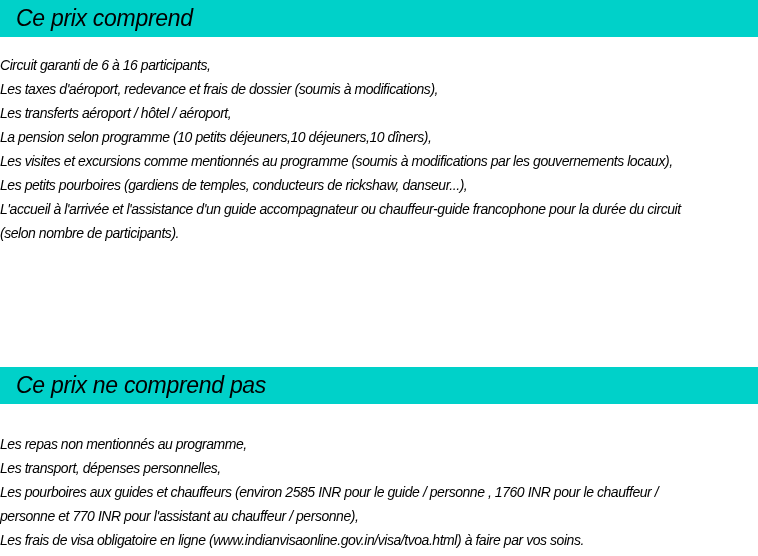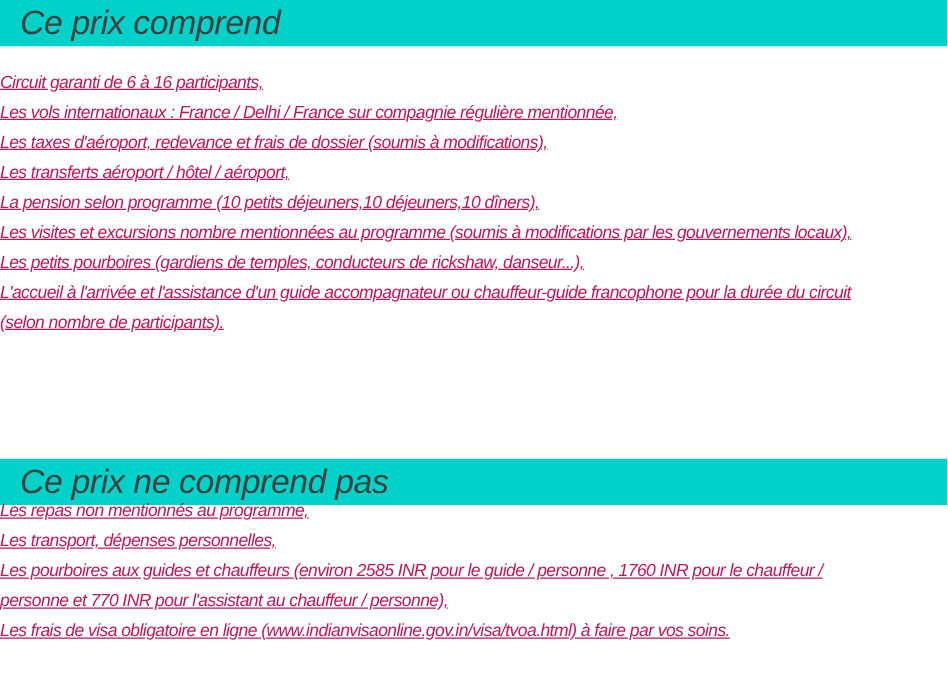--- a/index.html
+++ b/index.html
@@ -1,46 +1,45 @@
 <!DOCTYPE html>
 <html><head>
   <meta charset="utf-8">
   <style>
     html, body { margin: 0; padding: 0; background: #ffffff; }
     body { width: 758px; height: 556px; overflow: hidden; position: relative;
            font-family: "Liberation Sans", sans-serif; }
     .bar { position: absolute; left: 0; width: 758px; height: 37px;
            background: #00d1c9; }
-    .bar h2 { margin: 0; padding-left: 16px; line-height: 37px; color: #404040;
-              font-style: italic; font-weight: normal; font-size: 27px;
+    .bar h2 { margin: 0; padding-left: 16px; line-height: 37px; color: #000000;
+              font-style: italic; font-weight: normal; font-size: 23px;
               letter-spacing: -0.3px; }
     .list { position: absolute; left: 0; width: 758px; margin: 0; padding: 0; list-style: none; }
-    .list li { font-style: italic; font-size: 14px; color: #be185d; line-height: 24px;
-               white-space: nowrap; letter-spacing: -0.45px; text-decoration: underline; }
+    .list li { font-style: italic; font-size: 14px; color: #000000; line-height: 24px;
+               white-space: nowrap; letter-spacing: -0.45px; }
   </style>
 </head>
 <body>
 
 <div class="bar" style="top:0;">
   <h2>Ce prix comprend</h2>
 </div>
 <ul class="list" style="top:53px;">
   <li>Circuit garanti de 6 à 16 participants,</li>
-  <li>Les vols internationaux : France / Delhi / France sur compagnie régulière mentionnée,</li>
   <li>Les taxes d'aéroport, redevance et frais de dossier (soumis à modifications),</li>
   <li>Les transferts aéroport / hôtel / aéroport,</li>
   <li>La pension selon programme (10 petits déjeuners,10 déjeuners,10 dîners),</li>
-  <li>Les visites et excursions nombre mentionnées au programme (soumis à modifications par les gouvernements locaux),</li>
+  <li>Les visites et excursions comme mentionnés au programme (soumis à modifications par les gouvernements locaux),</li>
   <li>Les petits pourboires (gardiens de temples, conducteurs de rickshaw, danseur...),</li>
   <li>L'accueil à l'arrivée et l'assistance d'un guide accompagnateur ou chauffeur-guide francophone pour la durée du circuit</li>
   <li>(selon nombre de participants).</li>
 </ul>
 
 <div class="bar" style="top:367px;">
   <h2>Ce prix ne comprend pas</h2>
 </div>
-<ul class="list" style="top:396px;">
+<ul class="list" style="top:432px;">
   <li>Les repas non mentionnés au programme,</li>
   <li>Les transport, dépenses personnelles,</li>
   <li>Les pourboires aux guides et chauffeurs (environ 2585 INR pour le guide / personne , 1760 INR pour le chauffeur /</li>
   <li>personne et 770 INR pour l'assistant au chauffeur / personne),</li>
   <li>Les frais de visa obligatoire en ligne (www.indianvisaonline.gov.in/visa/tvoa.html) à faire par vos soins.</li>
 </ul>
 
 </body></html>

